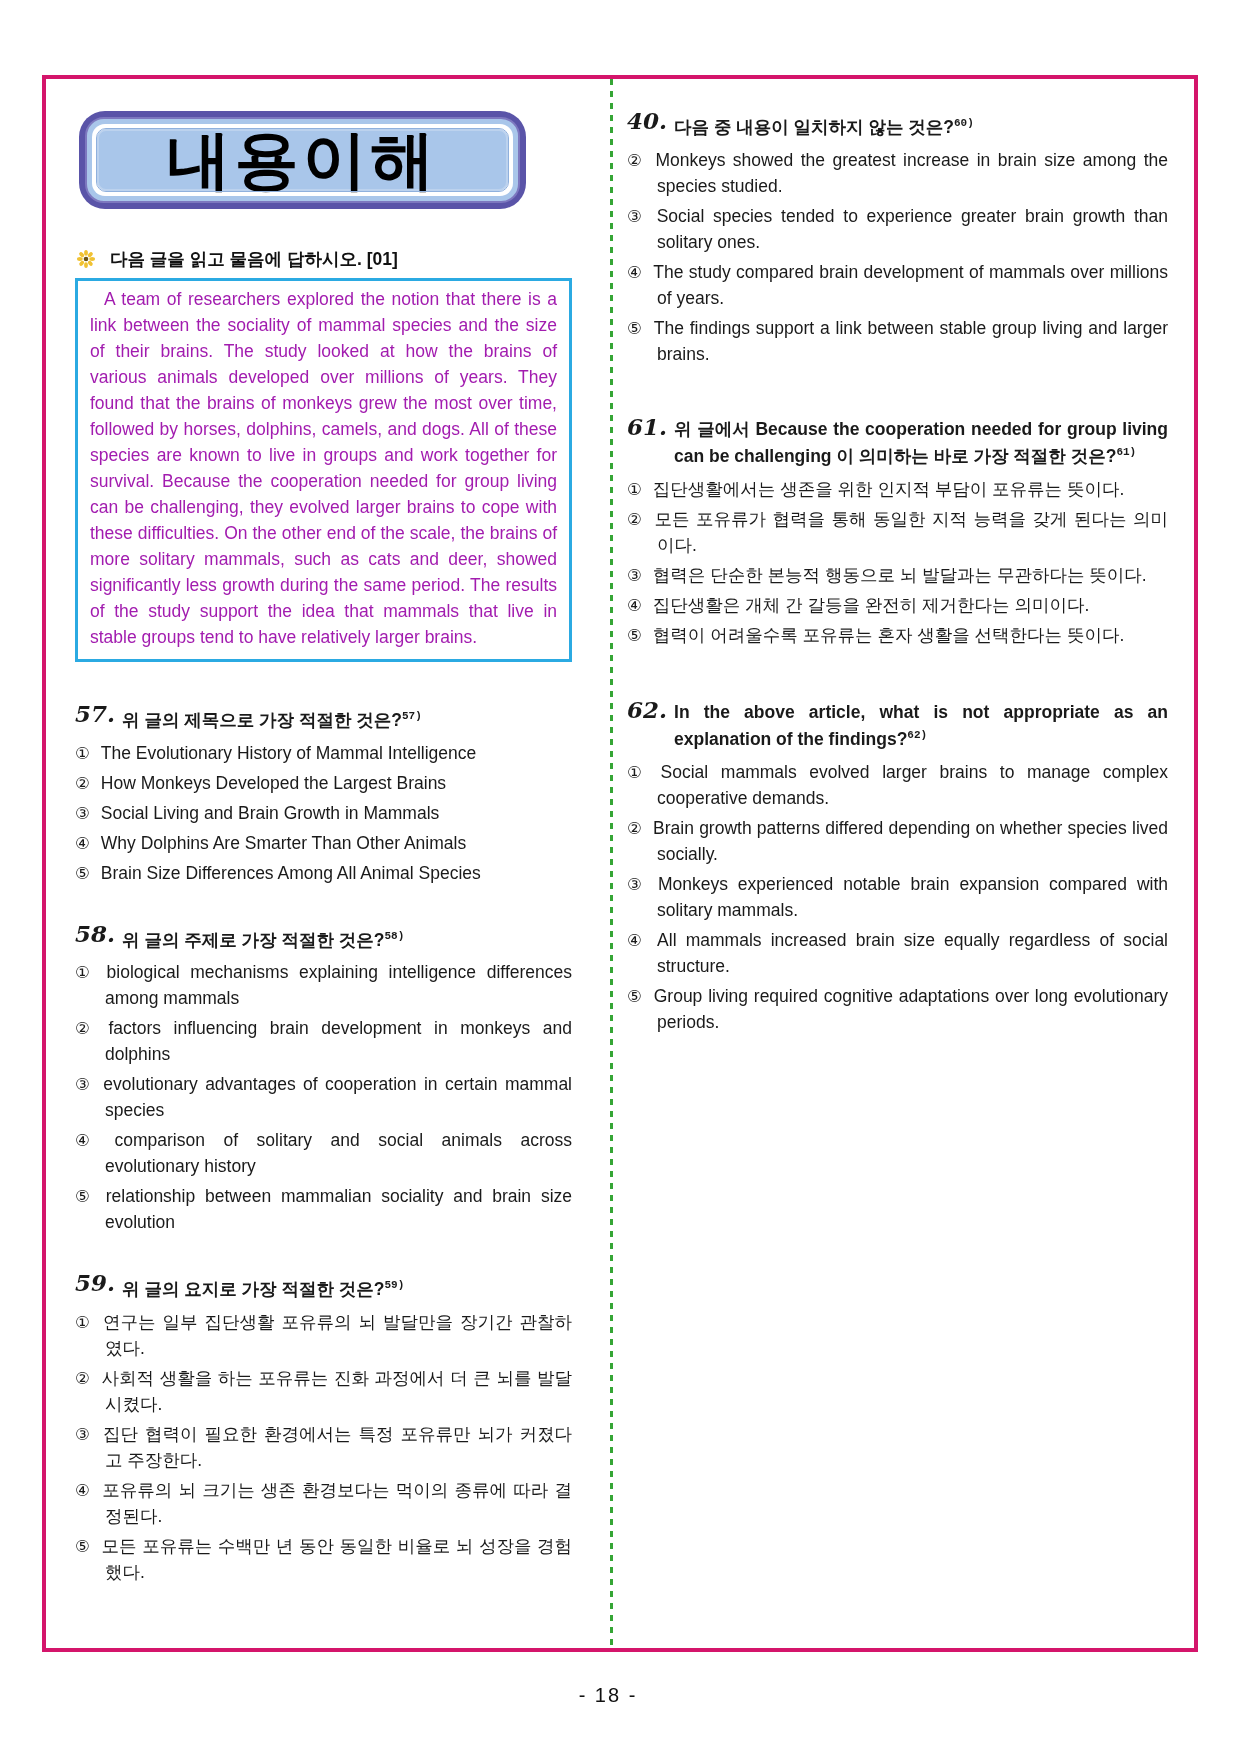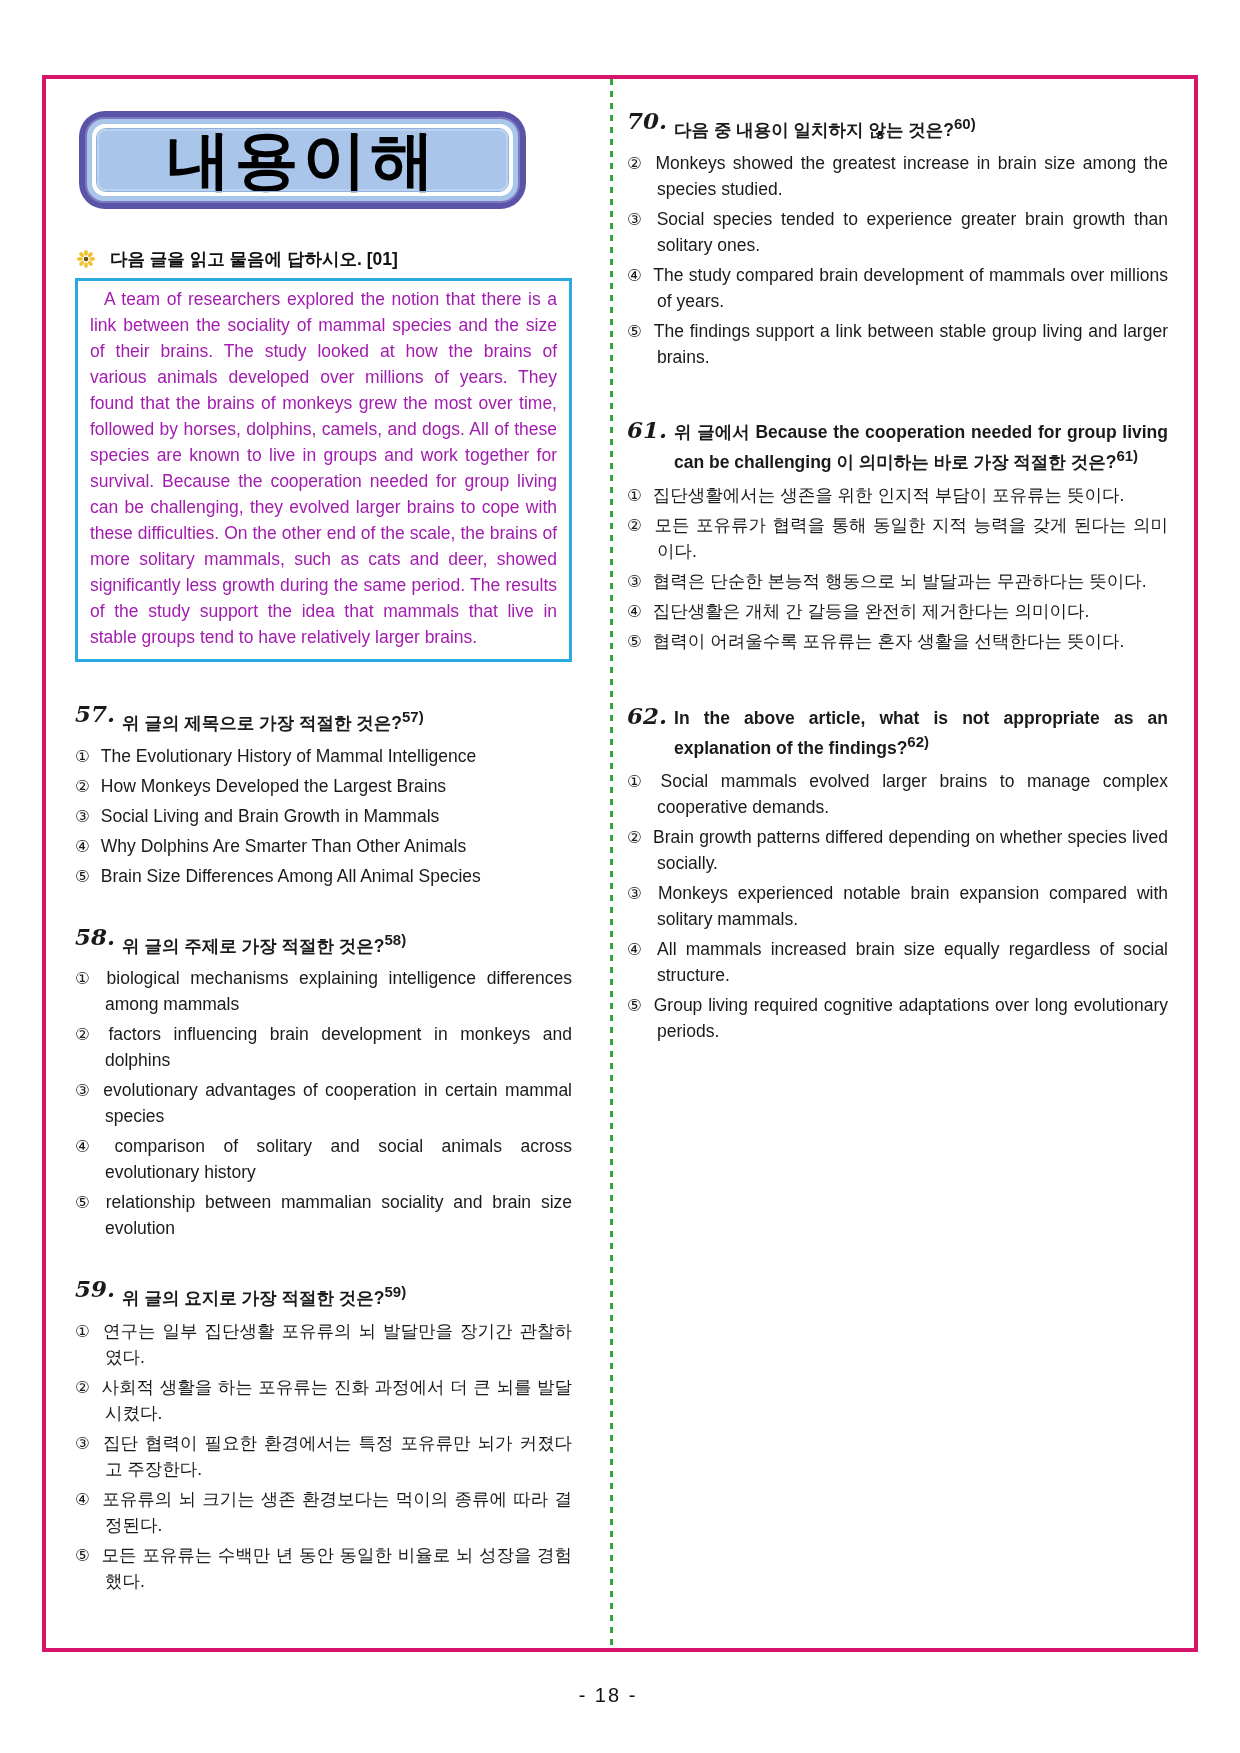--- a/index.html
+++ b/index.html
@@ -31,21 +31,21 @@
   .passage{border:3px solid #2baae2;padding:5px 12px 9px 12px;font-size:17.5px;
            line-height:26px;text-align:justify;text-indent:14px;color:#a21caf;}
 
   
   .question{margin-top:40px;}
   .q-head{display:flex;align-items:flex-start;margin-bottom:7px;}
   .q-no{font-family:"DejaVu Serif","Liberation Serif",serif;font-style:italic;font-weight:bold;
         font-size:23px;line-height:24px;margin-right:7px;white-space:nowrap;}
   .q-stem{font-weight:bold;font-size:17.5px;line-height:23.5px;padding-top:3px;flex:1;text-align:justify;}
   .q-stem.rounded{font-weight:600;}
-  .q-stem sup,.fnref{font-size:15px;vertical-align:7px;font-weight:bold;}
+  .q-stem sup,.fnref{font-size:11px;vertical-align:7px;font-weight:bold;font-family:Liberation Mono, monospace;}
 
   .option{font-size:17.5px;line-height:26px;padding-left:30px;text-indent:-30px;
           text-align:justify;margin-top:4px;}
   .opt-marker{font-size:16.5px;margin-right:11px;}
 
   .q60{margin-top:0;}
   .q61{margin-top:48px;}
   .q62{margin-top:50px;}
   .q58{margin-top:36px;}
   .q59{margin-top:36px;}
@@ -134,21 +134,21 @@
       </div>
 
     </div>
 
     <div class="divider"></div>
 
     <div class="col-right">
 
       <div class="question q60">
         <div class="q-head">
-          <span class="q-no">70.</span>
+          <span class="q-no">40.</span>
           <span class="q-stem"><span>다음 중 내용이 일치하지 않는 것은?</span><sup>60)</sup></span>
         </div>
         <div class="option"><span class="opt-marker">②</span><span>Monkeys showed the greatest increase in brain size among the species studied.</span></div>
         <div class="option"><span class="opt-marker">③</span><span>Social species tended to experience greater brain growth than solitary ones.</span></div>
         <div class="option"><span class="opt-marker">④</span><span>The study compared brain development of mammals over millions of years.</span></div>
         <div class="option"><span class="opt-marker">⑤</span><span>The findings support a link between stable group living and larger brains.</span></div>
       </div>
 
       <div class="question q61">
         <div class="q-head">

